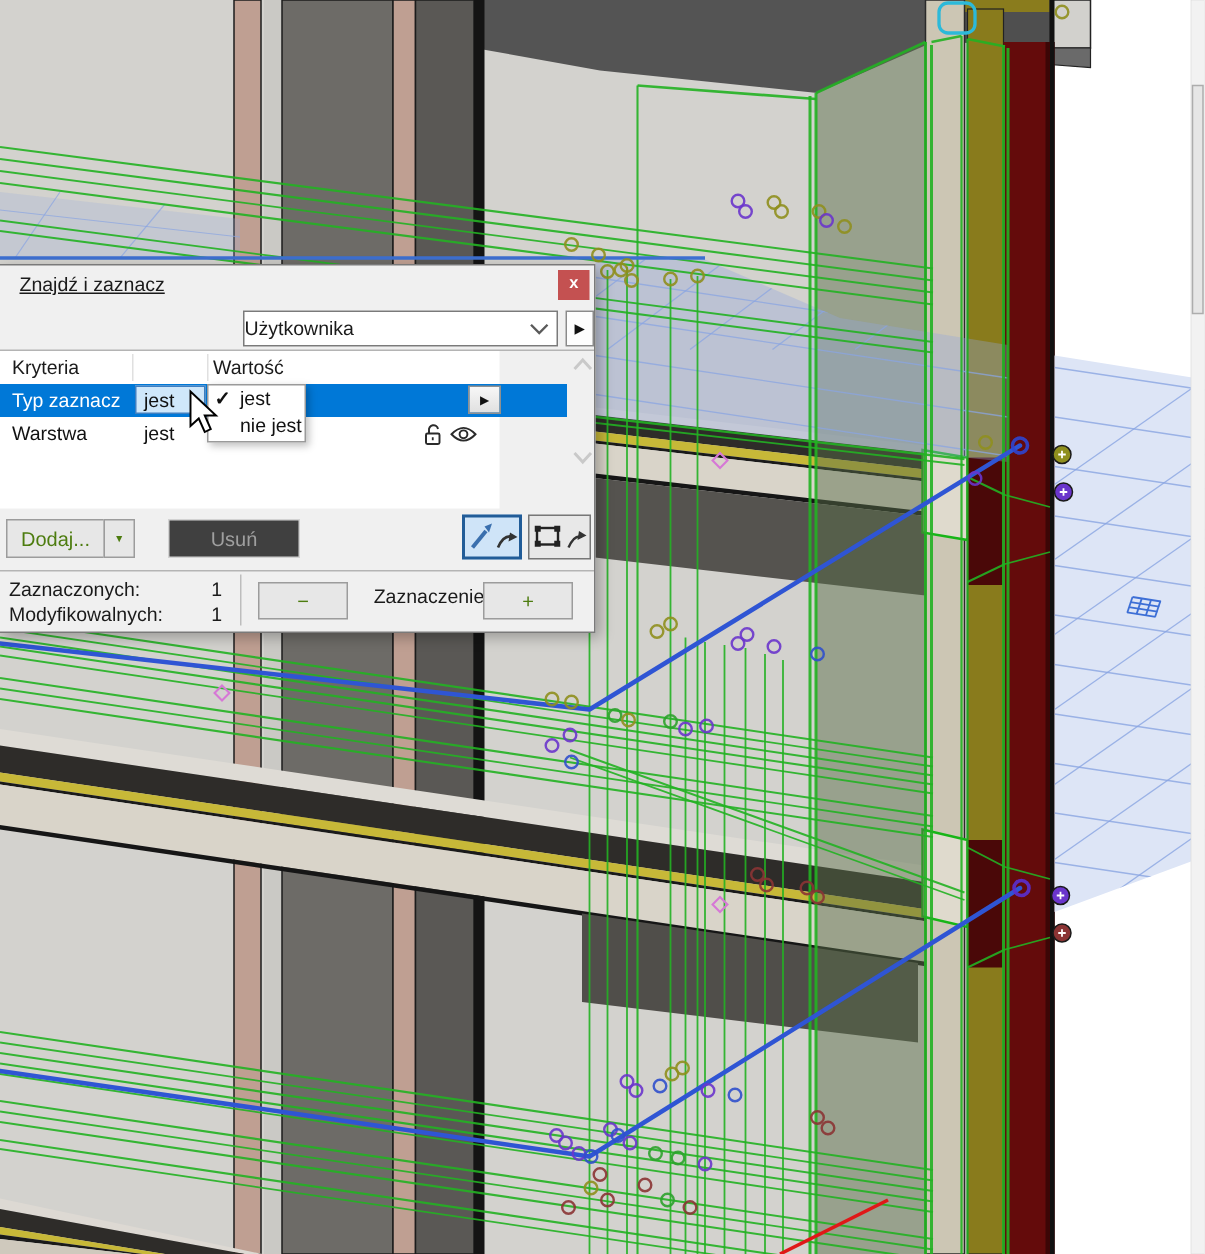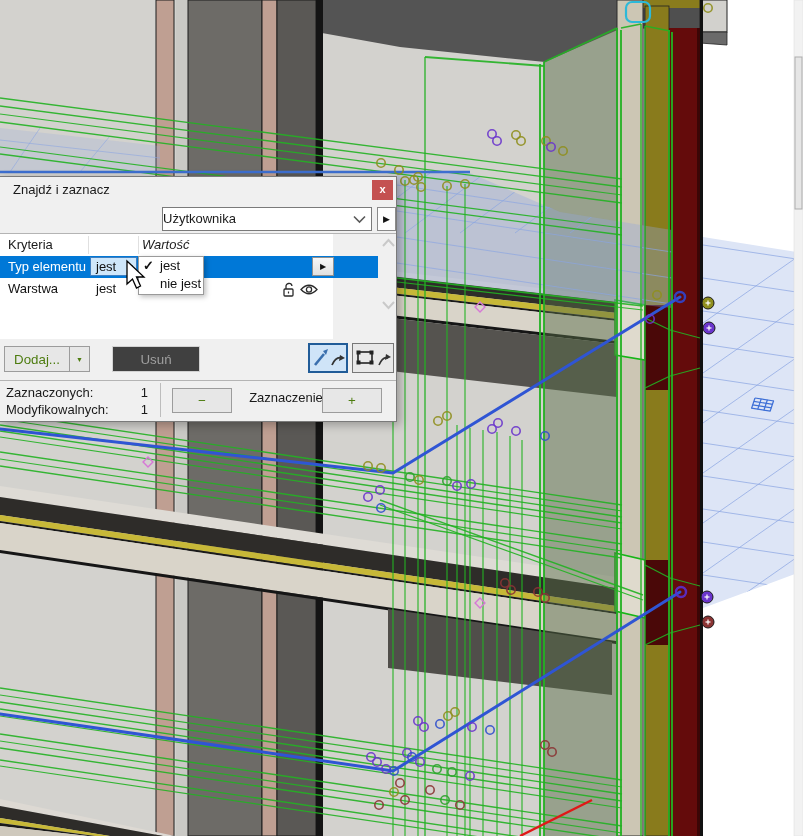--- a/index.html
+++ b/index.html
@@ -4,35 +4,35 @@
 <style>
   html,body{margin:0;padding:0;}
   body{font-family:"Liberation Sans", sans-serif;}
   #stage{position:relative;width:803px;height:836px;overflow:hidden;background:#fff;}
   #scene{position:absolute;left:0;top:0;}
   
   .dlg{position:absolute;left:-1px;top:176px;width:398px;height:246px;background:#f0f0f0;
        border:1px solid #7a7a7a;box-shadow:3px 3px 9px rgba(0,0,0,.28);box-sizing:border-box;z-index:10;
        font-size:13px;color:#1a1a1a;}
   .titlebar{position:absolute;left:0;top:0;right:0;height:26px;}
-  .title{position:absolute;left:13px;top:0;line-height:26px;}
+  .title{position:absolute;left:13px;top:0;line-height:26px;text-decoration:underline;}
   .closebtn{position:absolute;right:3px;top:3px;width:21px;height:20px;background:#c45151;color:#fff;
        font-size:11px;font-weight:bold;text-align:center;line-height:19px;}
   .cs-label{position:absolute;left:6px;top:26px;height:30px;line-height:30px;}
   .combo{position:absolute;left:162px;top:30px;width:210px;height:24px;background:#fff;border:1px solid #7a7a7a;
        box-sizing:border-box;}
   .combo .val{position:absolute;left:0;right:24px;top:0;line-height:22px;text-align:left;}
   .combo svg{position:absolute;right:5px;top:7px;}
   .sidebtn{position:absolute;width:19px;height:24px;background:#fdfdfd;border:1px solid #8a8a8a;box-sizing:border-box;
        text-align:center;line-height:22px;font-size:9px;color:#111;}
   .sep{position:absolute;left:0;right:0;border-top:1px solid #b4b4b4;}
   .list{position:absolute;left:0;top:57px;width:333px;height:105px;background:#fff;}
   .lhead{position:absolute;left:0;top:0;right:0;height:22px;border-bottom:1px solid #dcdcdc;}
   .lhead .c1{position:absolute;left:8px;line-height:22px;}
-  .lhead .c3{position:absolute;left:142px;line-height:22px;font-style:italic;}
+  .lhead .c3{position:absolute;left:142px;line-height:22px;}
   .vline{position:absolute;top:2px;height:18px;border-left:1px solid #e0e0e0;}
   .lrow1{position:absolute;left:0;top:22px;width:378px;height:22px;background:#0078d7;color:#fff;}
   .lrow2{position:absolute;left:0;top:44px;width:378px;height:22px;color:#111;}
   .rname{position:absolute;left:8px;line-height:22px;}
   .rop{position:absolute;left:96px;line-height:22px;}
   .opcombo{position:absolute;left:90px;top:1px;width:47px;height:19px;background:#cfe7fa;border:1px solid #3f7fc1;
        box-sizing:border-box;color:#111;}
   .opcombo .t{position:absolute;left:5px;line-height:17px;}
   .opcombo .a{position:absolute;right:3px;top:5px;font-size:7px;color:#222;}
   .rowbtn{position:absolute;left:312px;top:1px;width:22px;height:19px;background:linear-gradient(#f7f7f7,#e0e0e0);
@@ -356,21 +356,21 @@
 
   <div class="list">
     <div class="lhead">
       <span class="c1">Kryteria</span>
       <span class="c3">Wartość</span>
       <span class="vline" style="left:88px;"></span>
       <span class="vline" style="left:138px;"></span>
     </div>
 
     <div class="lrow1">
-      <span class="rname">Typ elementu</span>
+      <span class="rname">Typ zaznacz</span>
       <div class="opcombo">
         <span class="t">jest</span>
         <span class="a">▾</span>
       </div>
       <div class="rowbtn">▶</div>
     </div>
 
     <div class="lrow2">
       <span class="rname">Warstwa</span>
       <span class="rop">jest</span>

